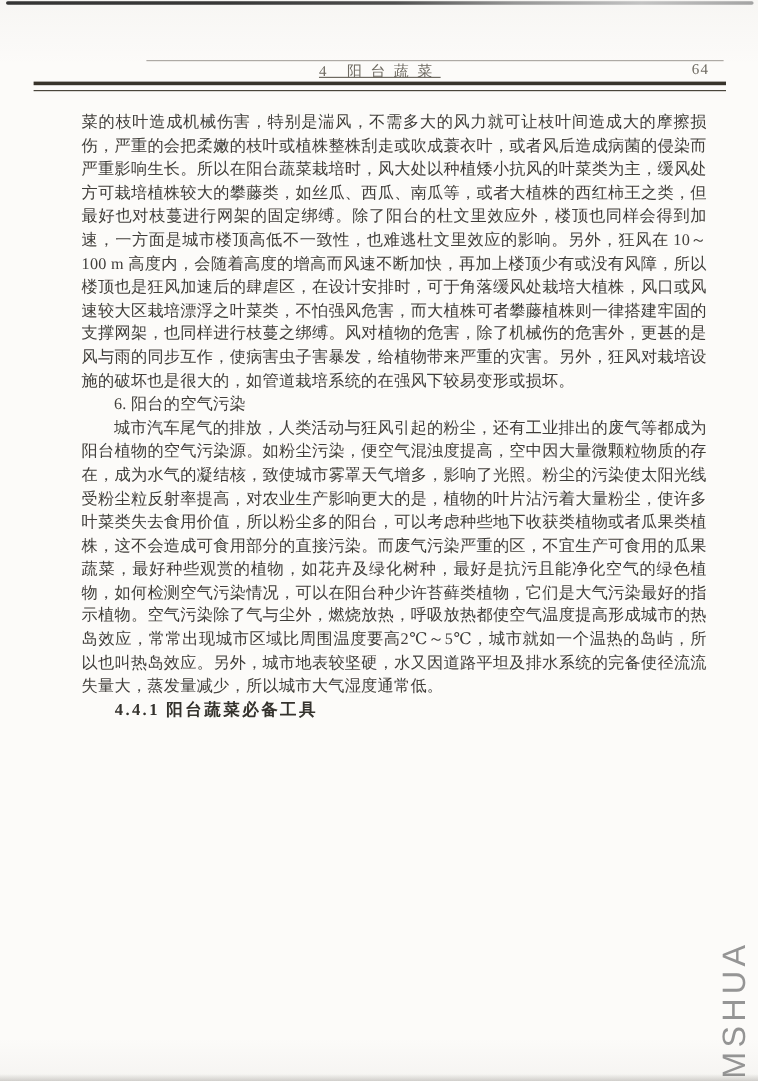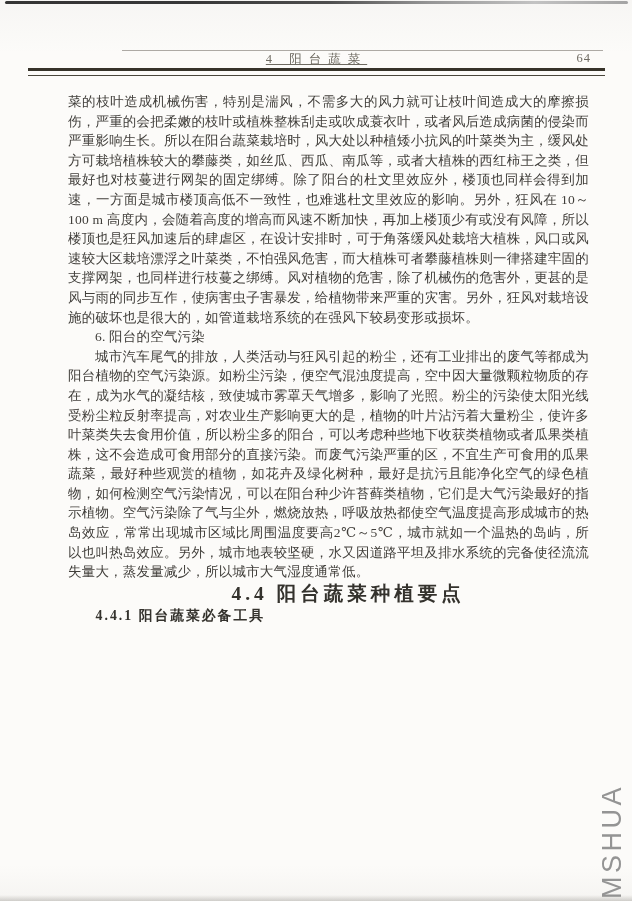--- a/index.html
+++ b/index.html
@@ -79,21 +79,20 @@
     <span class="page-number">64</span>
   </div>
 
   <div class="double-rule"></div>
 
   <div class="body-text">
     <p class="no-indent">菜的枝叶造成机械伤害，特别是湍风，不需多大的风力就可让枝叶间造成大的摩擦损伤，严重的会把柔嫩的枝叶或植株整株刮走或吹成蓑衣叶，或者风后造成病菌的侵染而严重影响生长。所以在阳台蔬菜栽培时，风大处以种植矮小抗风的叶菜类为主，缓风处方可栽培植株较大的攀藤类，如丝瓜、西瓜、南瓜等，或者大植株的西红柿王之类，但最好也对枝蔓进行网架的固定绑缚。除了阳台的杜文里效应外，楼顶也同样会得到加速，一方面是城市楼顶高低不一致性，也难逃杜文里效应的影响。另外，狂风在 10～100 m 高度内，会随着高度的增高而风速不断加快，再加上楼顶少有或没有风障，所以楼顶也是狂风加速后的肆虐区，在设计安排时，可于角落缓风处栽培大植株，风口或风速较大区栽培漂浮之叶菜类，不怕强风危害，而大植株可者攀藤植株则一律搭建牢固的支撑网架，也同样进行枝蔓之绑缚。风对植物的危害，除了机械伤的危害外，更甚的是风与雨的同步互作，使病害虫子害暴发，给植物带来严重的灾害。另外，狂风对栽培设施的破坏也是很大的，如管道栽培系统的在强风下较易变形或损坏。</p>
     <p>6. 阳台的空气污染</p>
     <p>城市汽车尾气的排放，人类活动与狂风引起的粉尘，还有工业排出的废气等都成为阳台植物的空气污染源。如粉尘污染，便空气混浊度提高，空中因大量微颗粒物质的存在，成为水气的凝结核，致使城市雾罩天气增多，影响了光照。粉尘的污染使太阳光线受粉尘粒反射率提高，对农业生产影响更大的是，植物的叶片沾污着大量粉尘，使许多叶菜类失去食用价值，所以粉尘多的阳台，可以考虑种些地下收获类植物或者瓜果类植株，这不会造成可食用部分的直接污染。而废气污染严重的区，不宜生产可食用的瓜果蔬菜，最好种些观赏的植物，如花卉及绿化树种，最好是抗污且能净化空气的绿色植物，如何检测空气污染情况，可以在阳台种少许苔藓类植物，它们是大气污染最好的指示植物。空气污染除了气与尘外，燃烧放热，呼吸放热都使空气温度提高形成城市的热岛效应，常常出现城市区域比周围温度要高2℃～5℃，城市就如一个温热的岛屿，所以也叫热岛效应。另外，城市地表较坚硬，水又因道路平坦及排水系统的完备使径流流失量大，蒸发量减少，所以城市大气湿度通常低。</p>
 
-    <p class="section-title">4.4 阳台蔬菜种植要点</p>
     <p class="subsection-title">4.4.1 阳台蔬菜必备工具</p>
   </div>
 
   <div class="watermark">MSHUA</div>
 
   <div class="scan-bottom"></div>
 
 </div>
 
 </body></html>

